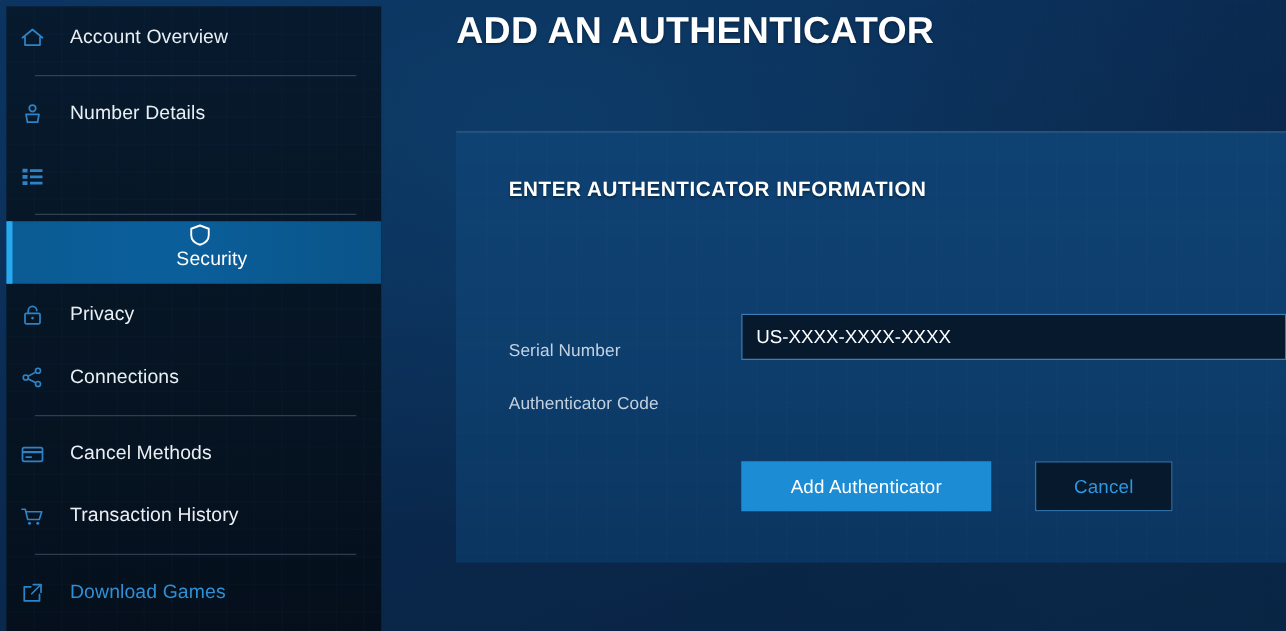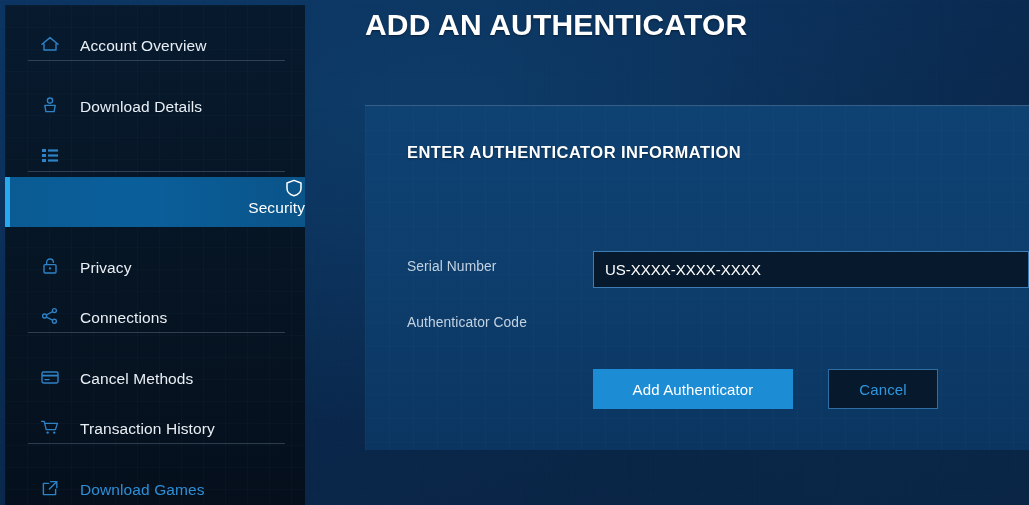--- a/index.html
+++ b/index.html
@@ -54,23 +54,23 @@
     background-image:
       linear-gradient(to right, rgba(80,150,220,.035) 1px, transparent 1px),
       linear-gradient(to bottom, rgba(80,150,220,.028) 1px, transparent 1px);
     background-size: 22px 22px;
     pointer-events: none;
   }
 
   .nav-item {
     position: relative;
     display: flex;
-    align-items: flex-end;
+    align-items: center;
     height: 50px;
-    padding-left: 34px;
+    padding-left: 10px;
     z-index: 2;
   }
   .nav-item .nav-icon {
     width: 22px;
     height: 22px;
     flex: 0 0 22px;
     display: flex;
     align-items: center;
     justify-content: center;
     color: #2e82c6;
@@ -161,21 +161,21 @@
     letter-spacing: .45px;
     text-shadow: 0 1px 2px rgba(0,0,0,.4);
     z-index: 2;
   }
 
   .form-row {
     position: absolute;
     left: 42px;
     right: 0;
     display: flex;
-    align-items: flex-start;
+    align-items: flex-end;
     z-index: 2;
   }
   .form-row.row-1 { top: 145px; }
   .form-row.row-2 { top: 201px; }
 
   .field-label {
     width: 186px;
     flex: 0 0 186px;
     padding-top: 8px;
     font-size: 13.8px;
@@ -245,21 +245,21 @@
 
   <div class="nav-divider"></div>
 
   <div class="nav-item">
     <span class="nav-icon">
       <svg width="22" height="22" viewBox="0 0 22 22" fill="none" stroke="currentColor" stroke-width="1.4">
         <circle cx="11" cy="6.6" r="2.6"></circle>
         <path d="M5.8 11.4 H16.2 L15.1 17.6 H6.9 Z" stroke-linejoin="round"></path>
       </svg>
     </span>
-    <span class="nav-label">Download Details</span>
+    <span class="nav-label">Number Details</span>
   </div>
 
   <div class="nav-item">
     <span class="nav-icon">
       <svg width="22" height="22" viewBox="0 0 22 22" fill="currentColor">
         <rect x="3" y="5" width="4" height="3"></rect>
         <rect x="3" y="10" width="4" height="3"></rect>
         <rect x="3" y="15" width="4" height="3"></rect>
         <rect x="9" y="5.4" width="10" height="2.2"></rect>
         <rect x="9" y="10.4" width="10" height="2.2"></rect>

